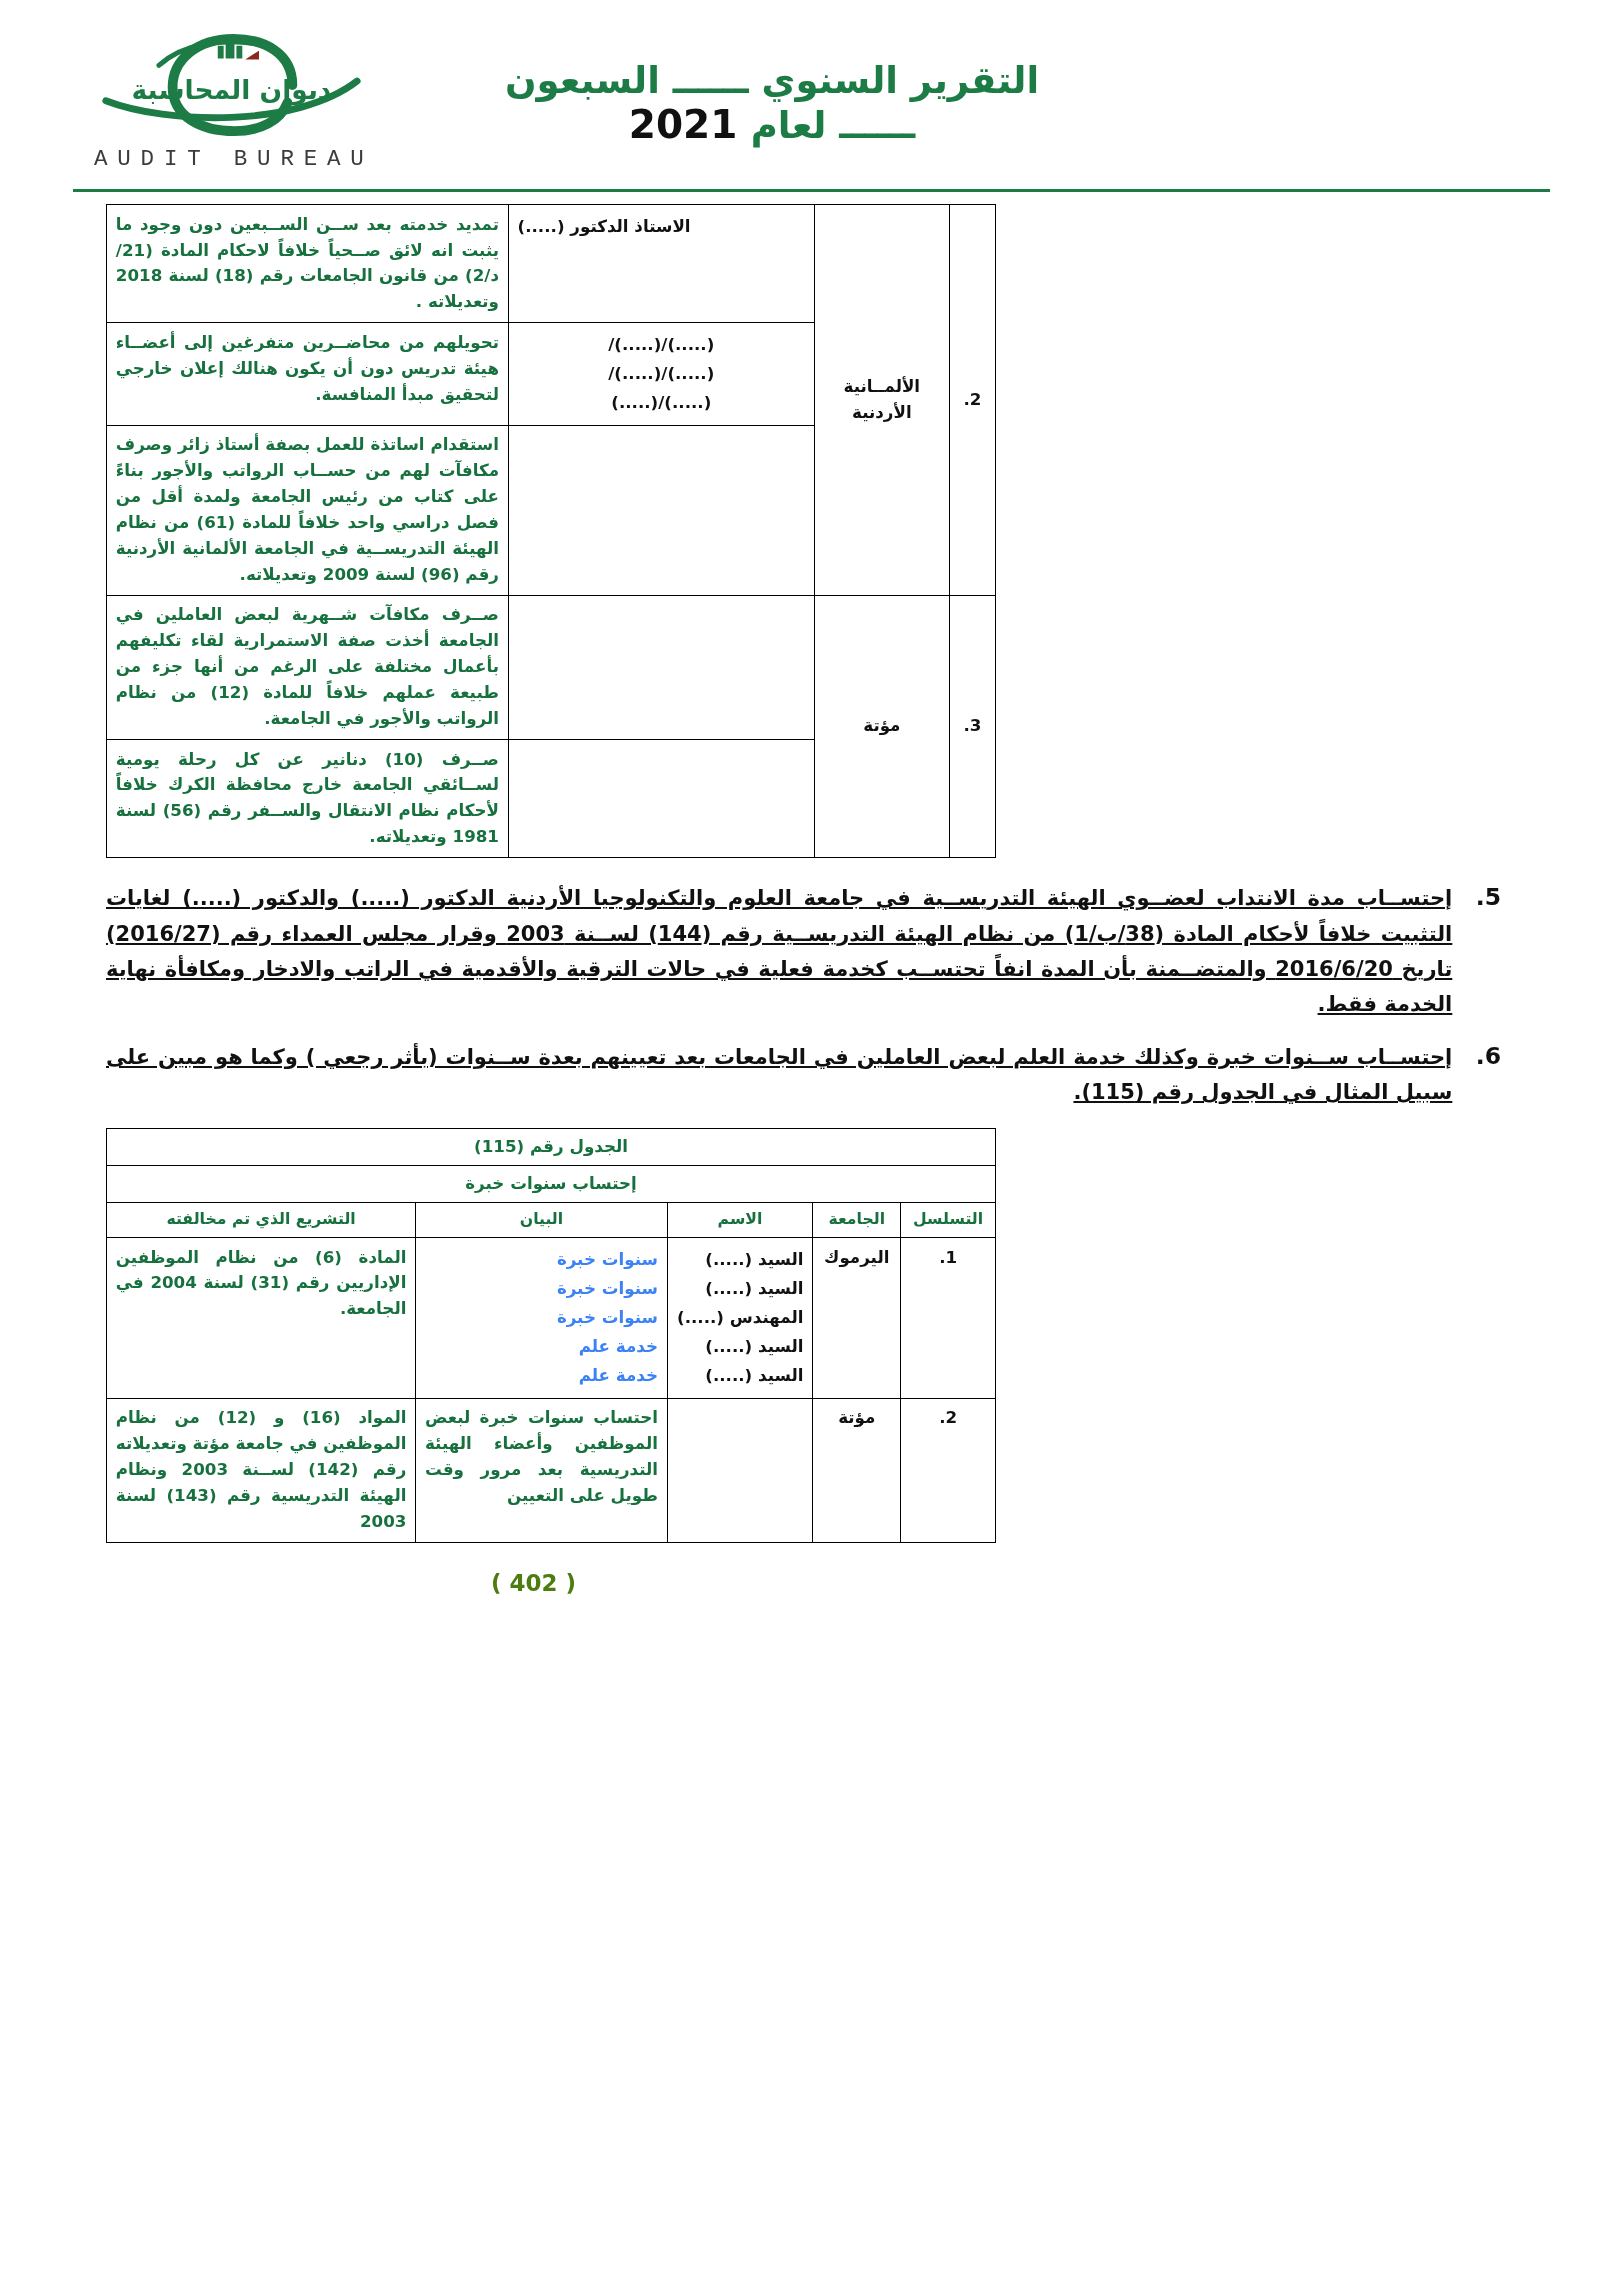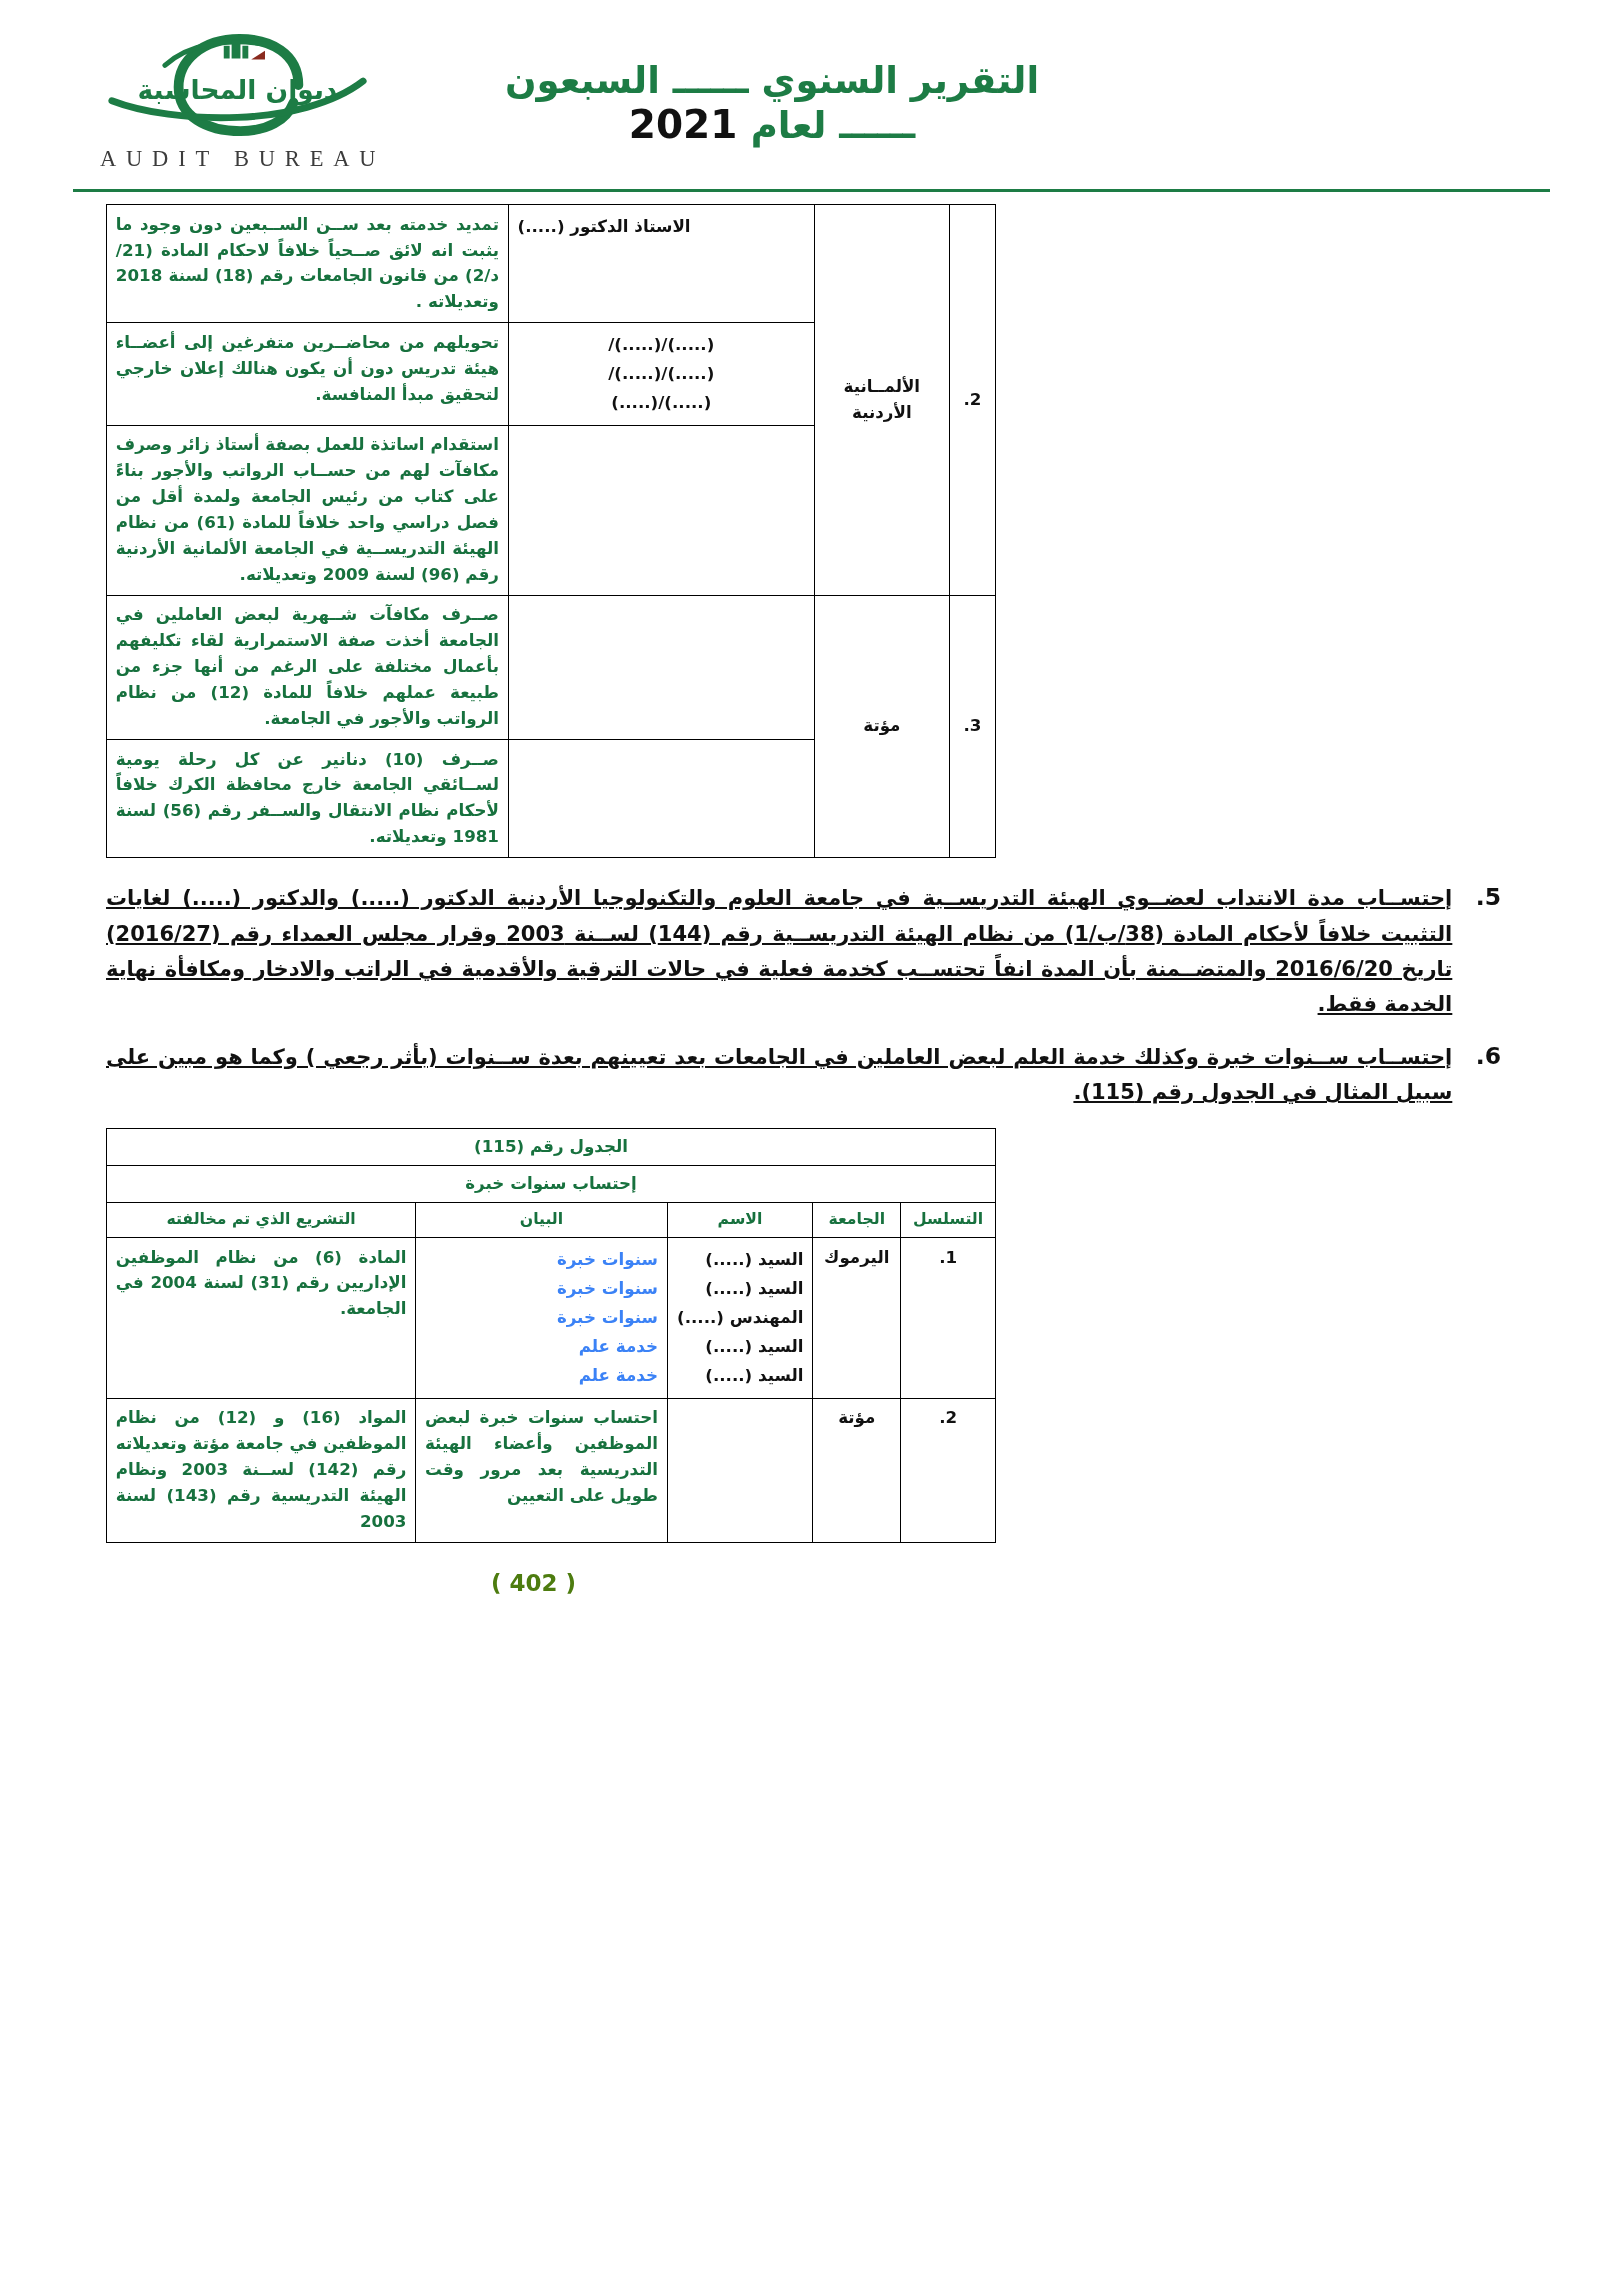--- a/index.html
+++ b/index.html
@@ -8,24 +8,24 @@
     position: relative;
     width: 1621px;
     height: 2293px;
     background: #ffffff;
     overflow: hidden;
     font-family: "DejaVu Sans", sans-serif;
     color: #111111;
   }
   
   .header { position: relative; height: 196px; }
-  .logo { position: absolute; left: 100px; top: 25.5px; width: 274px; text-align: center; }
+  .logo { position: absolute; left: 94px; top: 25.5px; width: 274px; text-align: center; }
   .logo-art { display: block; width: 267px; height: 118px; margin: 0 auto; }
   .logo-en {
-    font-family: Liberation Serif, serif;
+    font-family: Liberation Mono, monospace;
     font-size: 22.5px; letter-spacing: 9.8px; color: #3c3c3c;
     white-space: nowrap; margin-top: 2px;
   }
   .title {
     position: absolute; left: 478px; top: 59px; width: 588px;
     text-align: center; font-weight: bold; direction: rtl;
   }
   .title-ar { color: #1d7c45; font-size: 37px; }
   .title-year { color: #111111; font-size: 39px; margin-right: 7.8px; }
   .rule {

